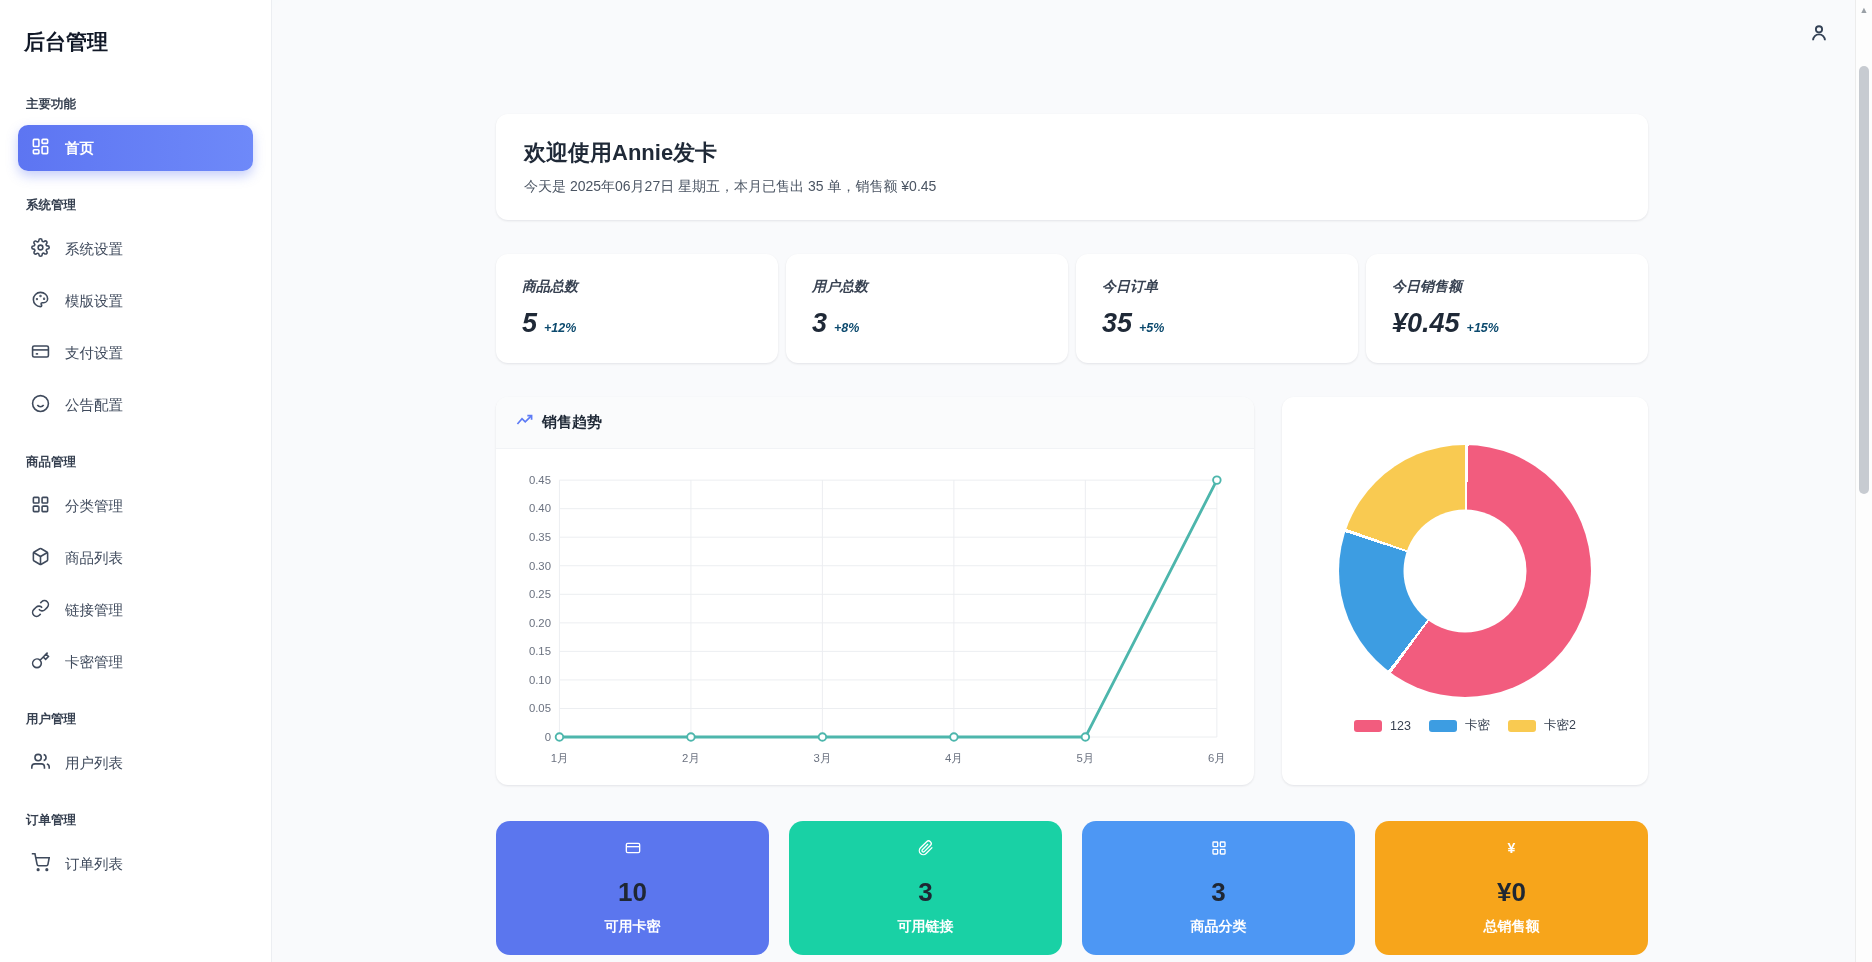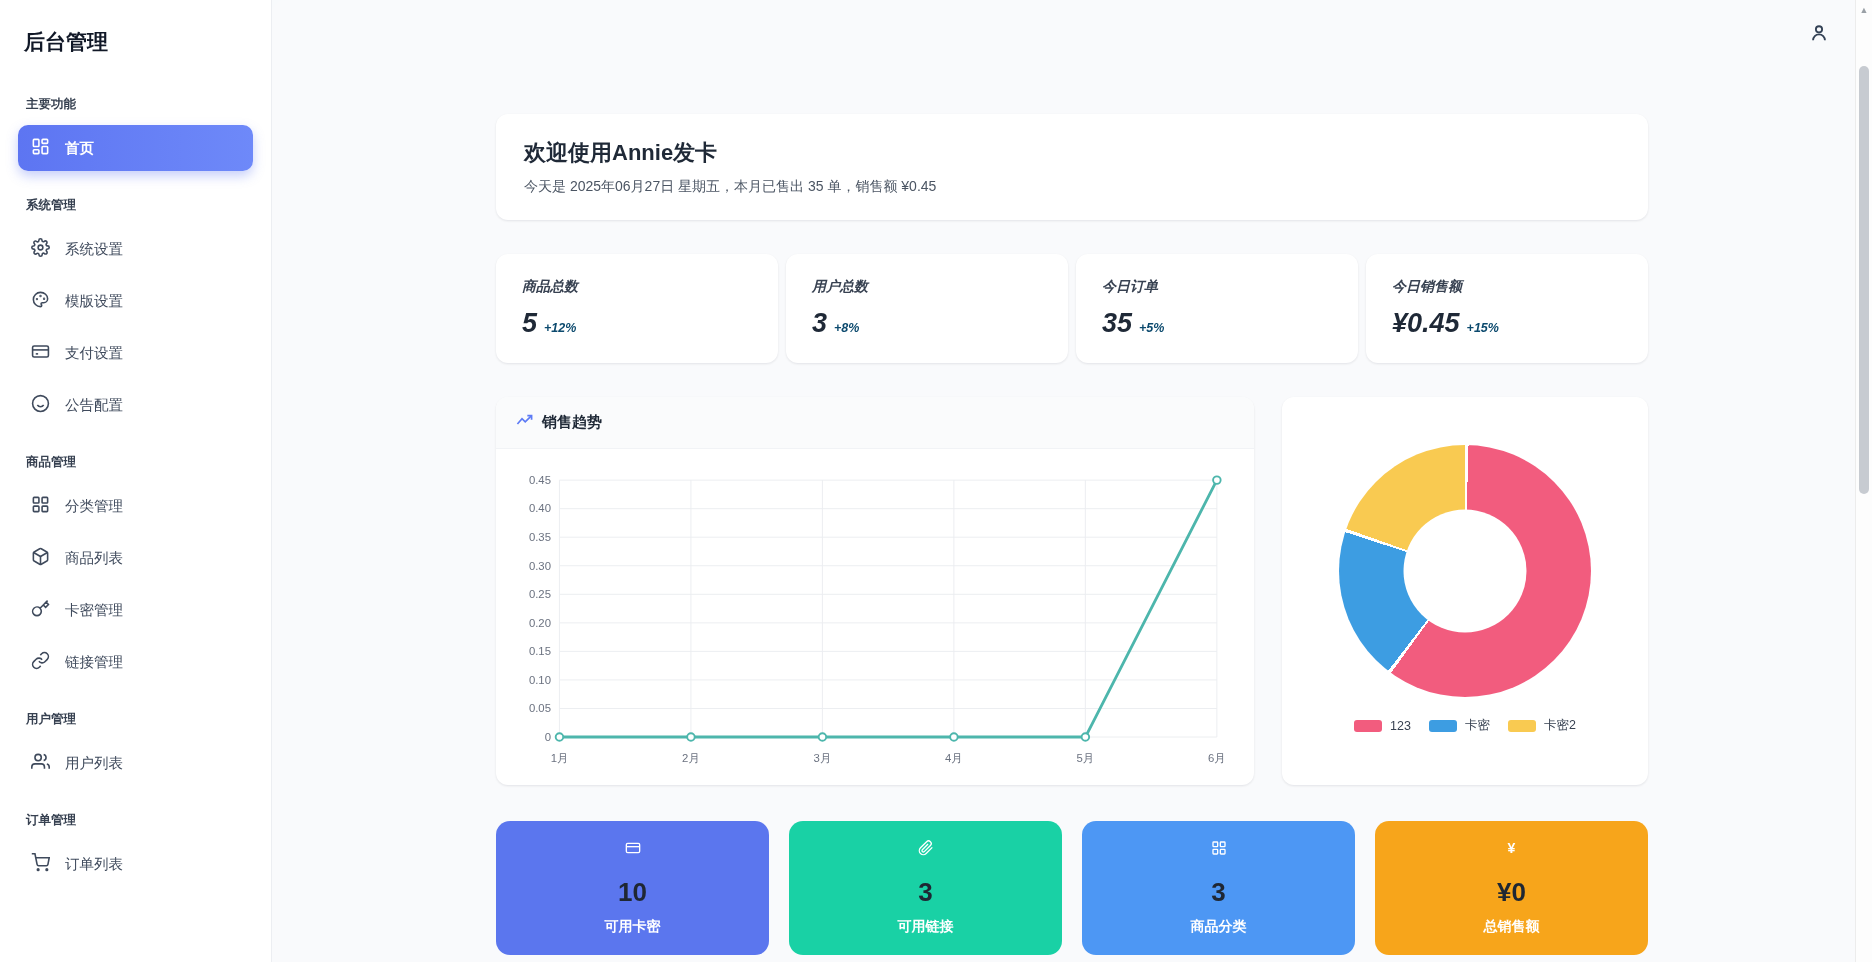--- a/index.html
+++ b/index.html
@@ -158,30 +158,30 @@
     <div class="nav-item">
       <span><svg viewBox="0 0 24 24" fill="none" stroke="currentColor" stroke-width="2">
             <path d="M21 16V8a2 2 0 0 0-1-1.73l-7-4a2 2 0 0 0-2 0l-7 4A2 2 0 0 0 3 8v8a2 2 0 0 0 1 1.73l7 4a2 2 0 0 0 2 0l7-4A2 2 0 0 0 21 16z"></path>
             <polyline points="3.27 6.96 12 12.01 20.73 6.96"></polyline>
             <line x1="12" y1="22.08" x2="12" y2="12"></line>
           </svg></span>
       <span>商品列表</span>
     </div>
     <div class="nav-item">
       <span><svg viewBox="0 0 24 24" fill="none" stroke="currentColor" stroke-width="2">
-            <path d="M21 2l-2 2m-7.61 7.61a5.5 5.5 0 1 1-7.778 7.778 5.5 5.5 0 0 1 7.777-7.777zm0 0L15.5 7.5m0 0l3 3L22 7l-3-3m-3.5 3.5L19 4"></path>
-          </svg></span>
-      <span>卡密管理</span>
-    </div>
-    <div class="nav-item">
-      <span><svg viewBox="0 0 24 24" fill="none" stroke="currentColor" stroke-width="2">
             <path d="M10 13a5 5 0 0 0 7.54.54l3-3a5 5 0 0 0-7.07-7.07l-1.72 1.71"></path>
             <path d="M14 11a5 5 0 0 0-7.54-.54l-3 3a5 5 0 0 0 7.07 7.07l1.71-1.71"></path>
           </svg></span>
       <span>链接管理</span>
+    </div>
+    <div class="nav-item">
+      <span><svg viewBox="0 0 24 24" fill="none" stroke="currentColor" stroke-width="2">
+            <path d="M21 2l-2 2m-7.61 7.61a5.5 5.5 0 1 1-7.778 7.778 5.5 5.5 0 0 1 7.777-7.777zm0 0L15.5 7.5m0 0l3 3L22 7l-3-3m-3.5 3.5L19 4"></path>
+          </svg></span>
+      <span>卡密管理</span>
     </div>
   </div>
 
   <div class="nav-section">
     <div class="nav-section-label">用户管理</div>
     <div class="nav-item">
       <span><svg viewBox="0 0 24 24" fill="none" stroke="currentColor" stroke-width="2">
             <path d="M17 21v-2a4 4 0 0 0-4-4H5a4 4 0 0 0-4 4v2"></path>
             <circle cx="9" cy="7" r="4"></circle>
             <path d="M23 21v-2a4 4 0 0 0-3-3.87"></path>

